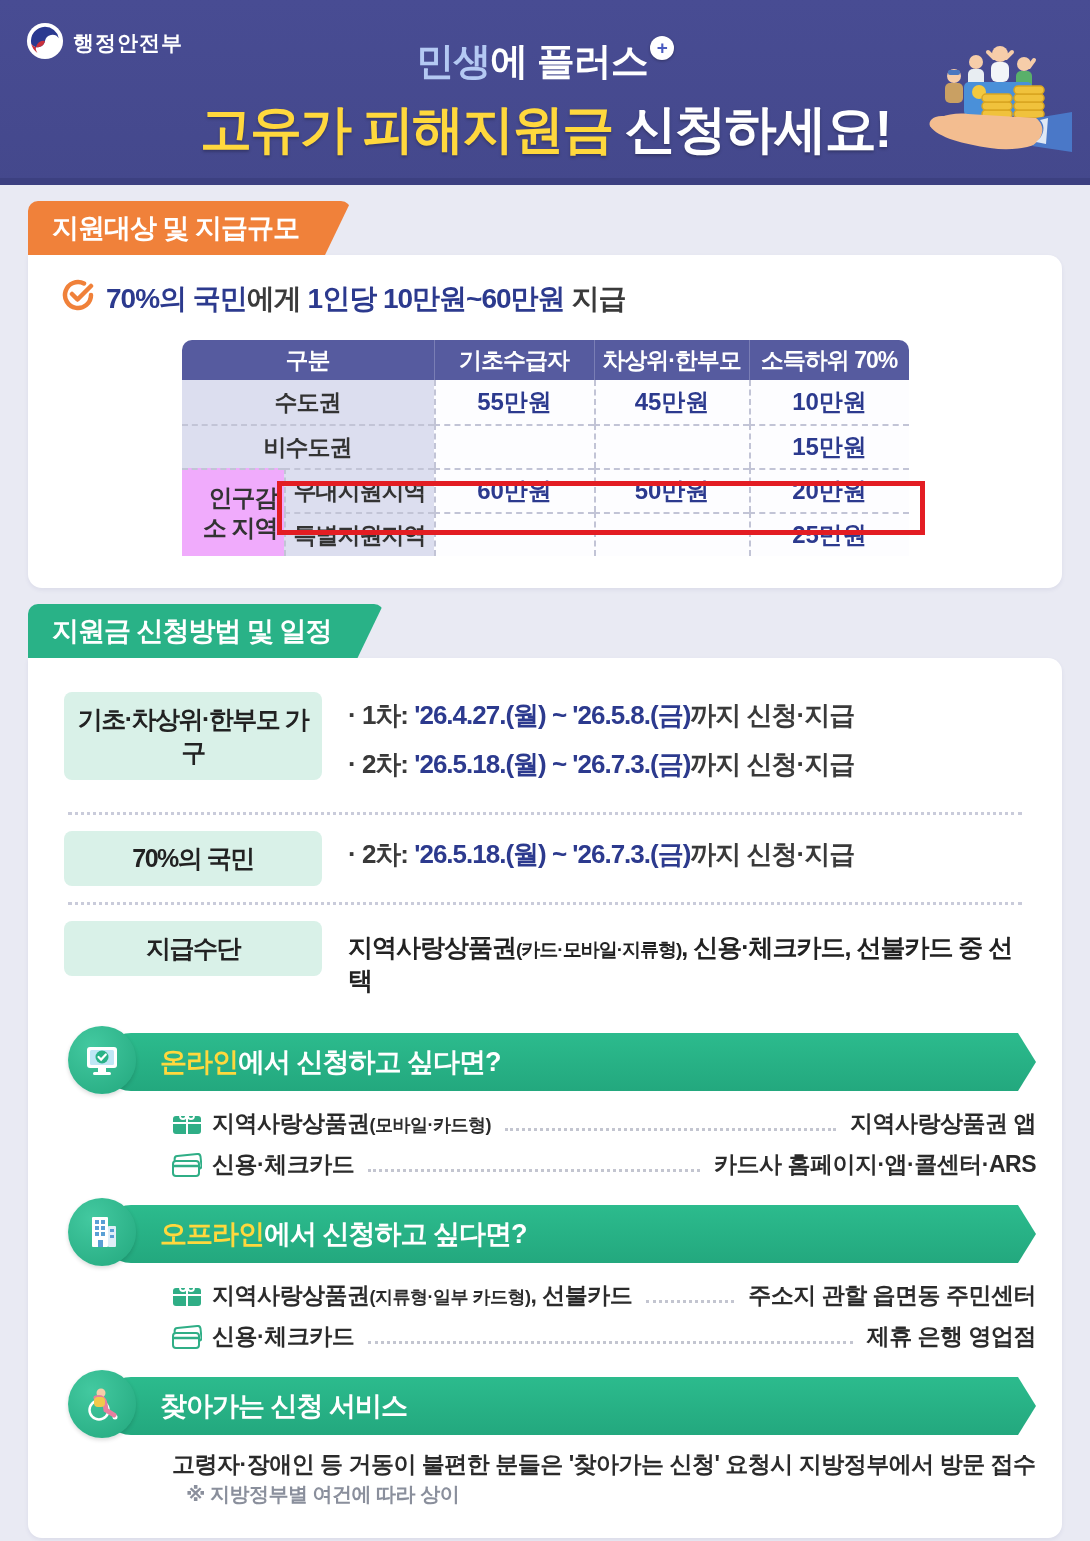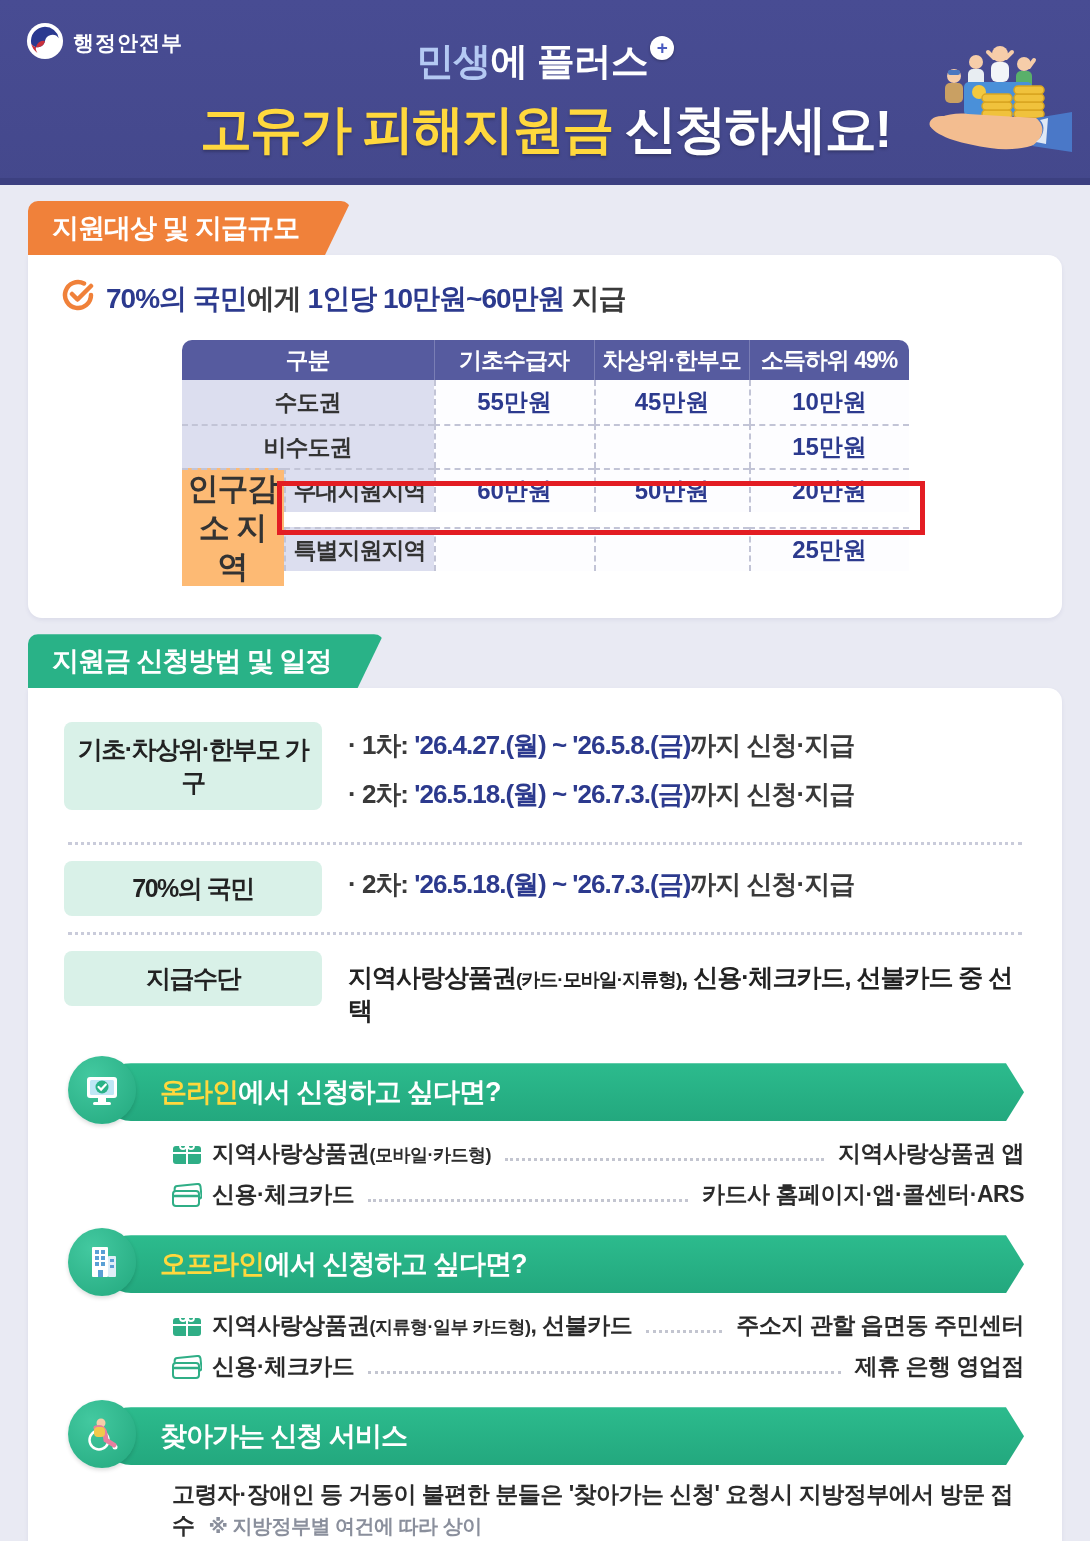--- a/index.html
+++ b/index.html
@@ -36,35 +36,35 @@
   .support-table { display:grid; grid-template-columns:102px 150px 160px 155px 160px; }
   .th { background:#565b9f; color:#fff; font-size:23px; font-weight:700; height:40px; display:flex; align-items:center; justify-content:center; letter-spacing:-1px; }
   .th.c0 { grid-column:1/3; border-radius:10px 0 0 0; }
   .th.c3 { border-radius:0 10px 0 0; }
   .th + .th { border-left:1px solid #7a7eb5; }
   .td { height:44px; display:flex; align-items:center; justify-content:center; font-size:23px;text-align:right; }
   .td.label { background:#dcdeef; color:#333; font-weight:700; letter-spacing:-1px; }
   .td.value { background:#fdfdff; color:#2c3a8e; font-weight:800; font-size:24px; }
   .td.bt { border-top:2px dashed #c2c4d6; }
   .td.bl { border-left:2px dashed #c2c4d6; }
-  .group-cell { grid-column:1; grid-row:4/6; height:auto; background:#fdba74; color:#333; font-weight:700; display:flex; align-items:center; justify-content:center; text-align:center; font-size:31px; line-height:1.25; border-top:2px dashed #c2c4d6; padding:0 6px; letter-spacing:-1px; }
+  .group-cell { grid-column:1; grid-row:4/6; height:auto; background:#f0abfc; color:#333; font-weight:700; display:flex; align-items:center; justify-content:center; text-align:right; font-size:24px; line-height:1.25; border-top:2px dashed #c2c4d6; padding:0 6px; letter-spacing:-1px; }
   .sp2 { grid-column:1/3; }
   .col2 { grid-column:2; }
   .row-highlight { position:absolute; left:95px; top:141px; width:648px; height:54px; border:5px solid #e31d23; z-index:3; pointer-events:none; }
 
   
   .card2 { padding:18px 26px 26px; }
   .sched-row { display:flex; gap:26px; padding:16px 10px; align-items:flex-start; }
   .pill-mint { flex:0 0 258px; background:#d9f1e8; border-radius:8px; text-align:center; font-size:25px; font-weight:800; color:#222; padding:11px 6px; letter-spacing:-1.5px; }
   .sched-lines { font-size:26px; font-weight:700; color:#3a3a3a; letter-spacing:-1px; padding-top:6px; }
   .sched-lines .line { margin-bottom:14px; }
   .sched-note { font-size:20px; margin-top:4px; padding-left:14px; }
   .method-text { font-size:25px; font-weight:700; color:#222; padding-top:10px; letter-spacing:-1px; }
   .method-text .paren { font-size:19px; }
-  .banner-block { position:relative; margin:20px 12px 4px 14px; }
+  .banner-block { position:relative; margin:20px 0 4px 14px; }
   .banner { margin-left:34px; background:linear-gradient(180deg,#2cbb8d,#23a87e); color:#fff; font-size:27px; font-weight:800; letter-spacing:-1px; padding:11px 40px 11px 58px; border-radius:30px 0 0 30px;
             clip-path:polygon(0 0,calc(100% - 18px) 0,100% 50%,calc(100% - 18px) 100%,0 100%); }
   .banner .hl { color:#ffd83d; }
   .banner-circle { position:absolute; left:0; top:-7px; width:68px; height:68px; border-radius:50%; background:radial-gradient(circle at 35% 30%,#43c9a0,#23a87e); display:flex; align-items:center; justify-content:center; z-index:2; box-shadow:0 2px 4px rgba(0,0,0,.15); }
   .banner-items { margin:12px 0 6px 104px; }
   .b-item { display:flex; align-items:center; font-size:23px; font-weight:700; color:#2b2b2b; padding:5px 0; letter-spacing:-0.5px; }
   .b-item .ico { margin-right:10px; display:flex; }
   .b-item .paren { font-size:18px; font-weight:600; }
   .leader { flex:1; border-bottom:3px dotted #c3c5d0; margin:0 14px; transform:translateY(6px); min-width:30px; }
   .dest { white-space:nowrap; font-weight:700; }
@@ -140,21 +140,21 @@
         </svg>
       </span>
       <span><span class="navy">70%의 국민</span><span>에게 </span><span class="navy">1인당 10만원~60만원</span><span> 지급</span></span>
     </div>
 
     <div class="support-table-wrap">
       <div class="support-table">
         <div class="th c0">구분</div>
         <div class="th c1">기초수급자</div>
         <div class="th c2">차상위·한부모</div>
-        <div class="th c3">소득하위 49%</div>
+        <div class="th c3">소득하위 70%</div>
 
         <div class="td label sp2">수도권</div>
         <div class="td value bl">55만원</div>
         <div class="td value bl">45만원</div>
         <div class="td value bl">10만원</div>
 
         <div class="td label sp2 bt">비수도권</div>
         <div class="td value bl bt"></div>
         <div class="td value bl bt"></div>
         <div class="td value bl bt">15만원</div>

